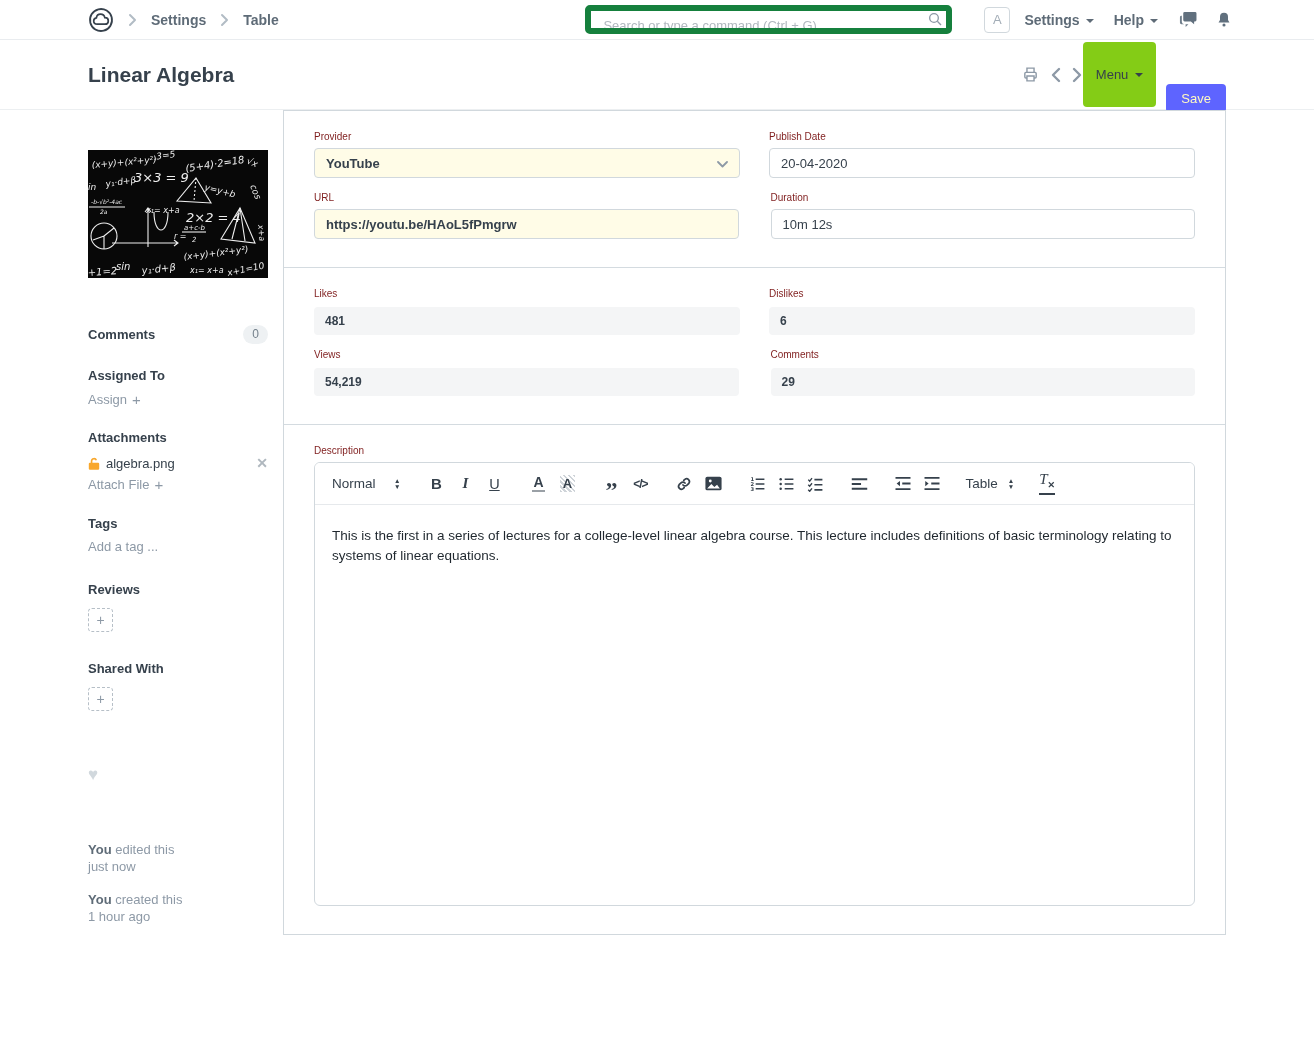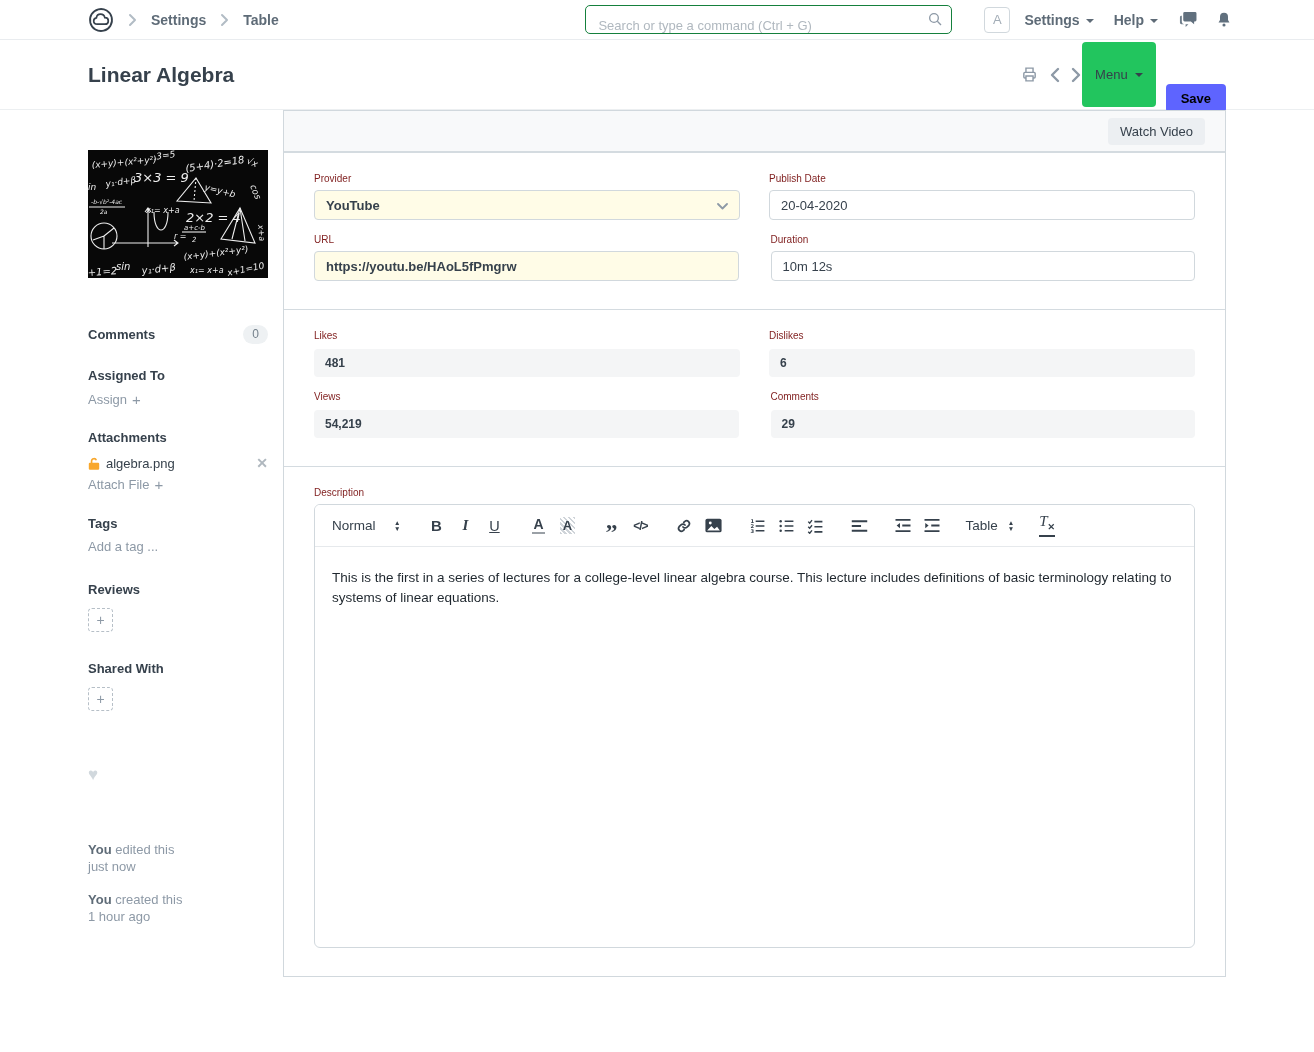--- a/index.html
+++ b/index.html
@@ -15,21 +15,21 @@
     padding:0 82px 0 88px; border-bottom:1px solid #e9ecef; background:#fff;
   }
   .nav-left { display:flex; align-items:center; gap:14px; }
   .crumb-sep { color:#b2bcc5; display:flex; align-items:center; }
   .crumb { font-size:14px; font-weight:700; color:#5e6b77; cursor:pointer; }
   .nav-right { margin-left:auto; display:flex; align-items:center; }
   .search-wrap {
     position:relative; width:367px; height:29px; margin-right:32px;
   }
   .search-wrap input {
-    width:100%; height:100%; border:1px solid #15803d; border-radius:5px;
+    width:100%; height:100%; border:6px solid #15803d; border-radius:5px;
     padding:12px 30px 0 12px; font-size:13px; color:#36414c; outline:none;
     font-family:"Liberation Sans", sans-serif; background:#fff;
   }
   .search-wrap input::placeholder { color:#b0b8bf; }
   .search-icn { position:absolute; right:9px; top:6px; color:#8d99a6; }
   .avatar {
     width:26px; height:26px; border:1px solid #d1d8dd; border-radius:4px;
     display:flex; align-items:center; justify-content:center;
     font-size:13px; color:#a3adb7; margin-right:14px; background:#fff; cursor:pointer;
   }
@@ -43,22 +43,22 @@
     height:70px; display:flex; align-items:center;
     padding:0 88px; border-bottom:1px solid #eceff1; background:#fff;
   }
   .page-title { font-size:21px; font-weight:700; color:#36414c; }
   .head-actions { margin-left:auto; display:flex; align-items:center; }
   .icon-btn { color:#8d99a6; cursor:pointer; display:flex; align-items:center; margin-left:11px; }
   .btn {
     border:none; border-radius:4px; font-size:13px; cursor:pointer;
     font-family:"Liberation Sans", sans-serif; display:inline-flex; align-items:center; gap:7px;
   }
-  .btn-default { background:#22c55e; color:#36414c; padding:25px 13px; }
-  .btn-primary { background:#5e64ff; color:#000000; padding:7px 15px; margin-left:10px; font-weight:700;margin-top:47px; }
+  .btn-default { background:#84cc16; color:#36414c; padding:25px 13px; }
+  .btn-primary { background:#5e64ff; color:#fef9c3; padding:7px 15px; margin-left:10px; font-weight:400;margin-top:47px; }
   .caret-dark { width:0; height:0; border-left:4px solid transparent; border-right:4px solid transparent; border-top:4.5px solid #36414c; }
 
   
   .main { display:flex; align-items:flex-start; padding:0 88px; }
 
   
   .sidebar { width:180px; flex-shrink:0; padding-top:40px; font-size:13px; }
   .thumb { width:180px; height:128px; margin-bottom:47px; cursor:pointer; }
   .side-row { display:flex; align-items:center; justify-content:space-between; margin-bottom:24px; }
   .side-h { font-weight:700; font-size:13px; color:#36414c; }
@@ -329,23 +329,20 @@
       <b>You</b><span> edited this</span><br>
       <span>just now</span>
     </div>
     <div class="activity">
       <b>You</b><span> created this</span><br>
       <span>1 hour ago</span>
     </div>
   </div>
 
   <div class="card">
-    <div class="card-strip">
-      <button class="btn watch-btn">Watch Video</button>
-    </div>
 
     <div class="section">
       <div class="frow">
         <div class="field">
           <label class="flabel">Provider</label>
           <div class="control mandatory select-ctl">
             <span>YouTube</span>
             <span class="chev-dn">
               <svg width="11" height="7" viewBox="0 0 11 7" fill="none">
                   <path d="M1 1l4.5 4.5L10 1" stroke="#8d99a6" stroke-width="1.8" stroke-linecap="round" stroke-linejoin="round"></path>

